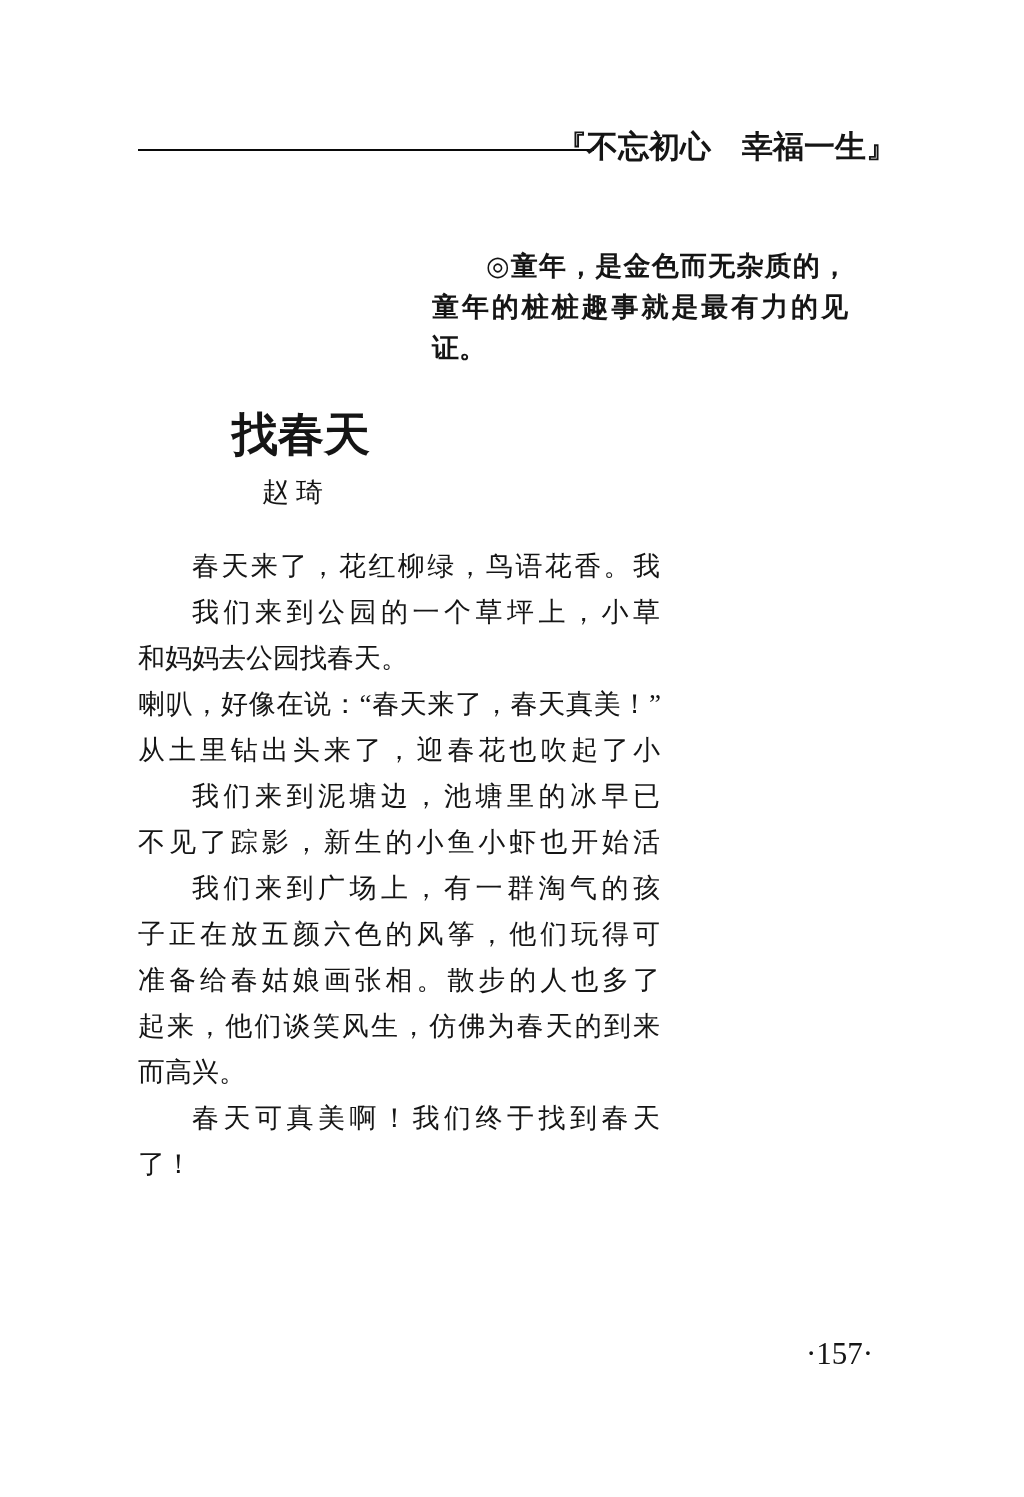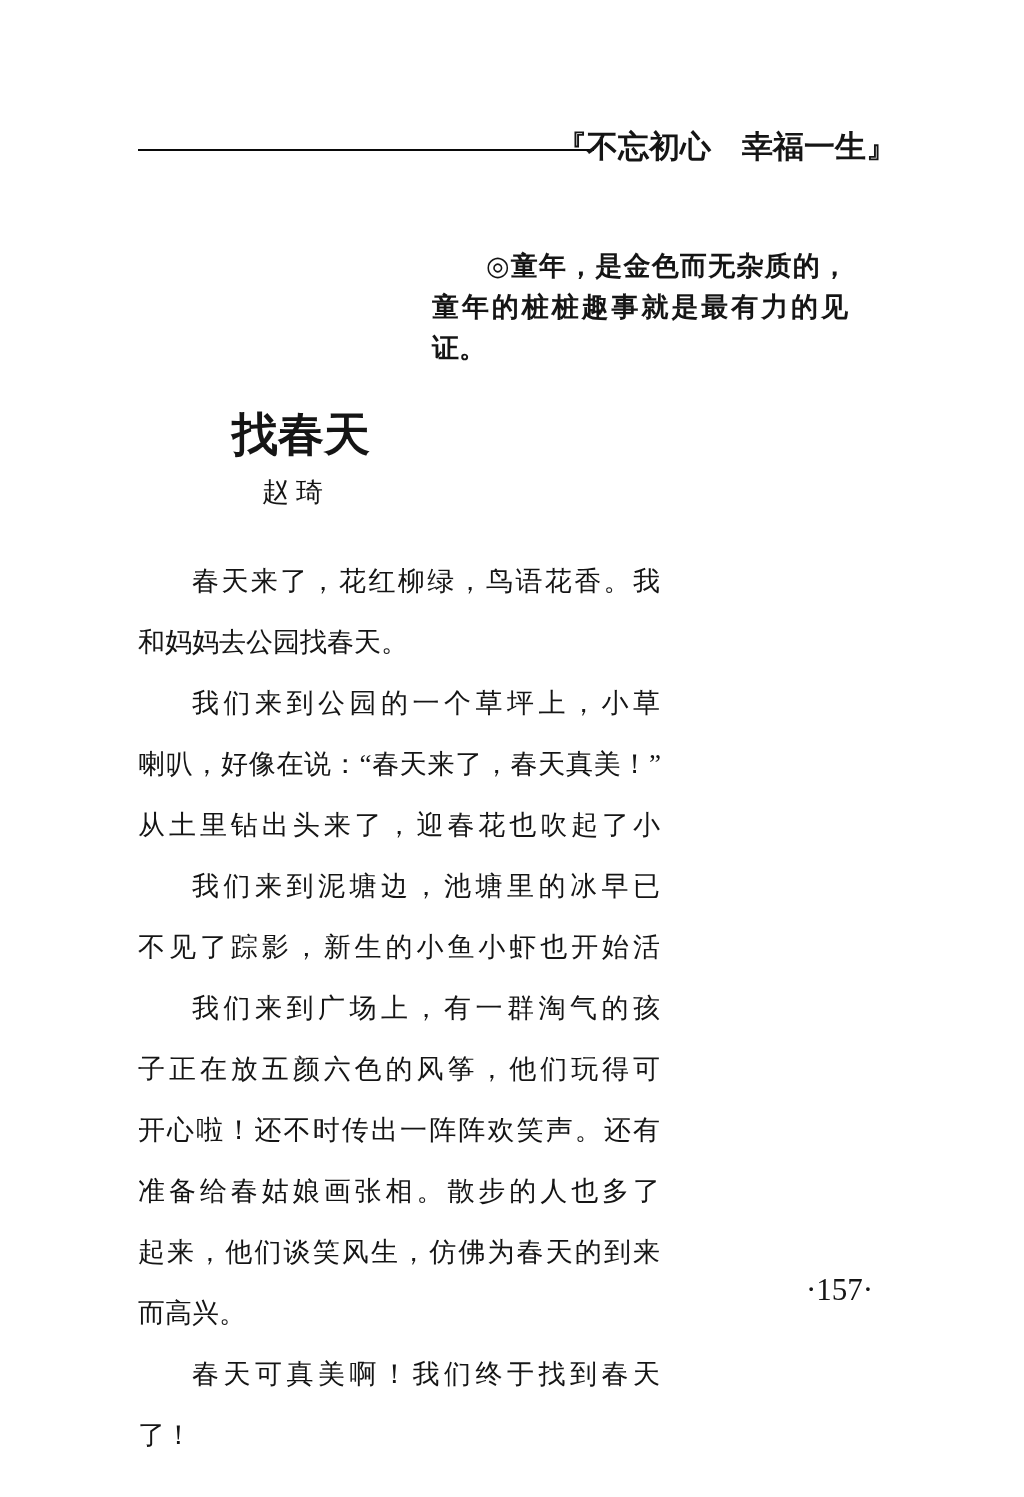--- a/index.html
+++ b/index.html
@@ -50,29 +50,29 @@
   }
 
   
   .article-body {
     position: absolute; left: 138px; top: 543px; width: 522px;
     font-size: 27px;
   }
   .article-body .bline {
     height: 46px; line-height: 46px; white-space: nowrap;
     text-align: justify; text-align-last: justify;
-    width: 522px; box-sizing: border-box; margin-top: 15px;
+    width: 522px; box-sizing: border-box;
   }
   .article-body .bline.indent { padding-left: 54px; }
   .article-body .bline.short { text-align-last: left; }
   .article-body .bline.tight { letter-spacing: -1px; }
 
   
   .page-number {
-    position: absolute; left: 806px; top: 1272px;
+    position: absolute; left: 806px; top: 1336px;
     font-size: 31px; line-height: 36px; white-space: nowrap;
   }
 </style>
 </head>
 <body>
 
 <div class="page">
 
   <div class="header-rule"></div>
   <div class="header-banner">『不忘初心　幸福一生』</div>
@@ -81,29 +81,28 @@
     <div class="eline indent">◎童年，是金色而无杂质的，</div>
     <div class="eline">童年的桩桩趣事就是最有力的见</div>
     <div class="eline last">证。</div>
   </div>
 
   <h1 class="article-title">找春天</h1>
   <div class="article-author">赵琦</div>
 
   <div class="article-body">
     <div class="bline indent">春天来了，花红柳绿，鸟语花香。我</div>
+    <div class="bline indent">我们来到公园的一个草坪上，小草</div>
     <div class="bline short">和妈妈去公园找春天。</div>
-    <div class="bline indent">我们来到公园的一个草坪上，小草</div>
     <div class="bline tight">喇叭，好像在说：“春天来了，春天真美！”</div>
     <div class="bline">从土里钻出头来了，迎春花也吹起了小</div>
     <div class="bline indent">我们来到泥塘边，池塘里的冰早已</div>
     <div class="bline">不见了踪影，新生的小鱼小虾也开始活</div>
     <div class="bline indent">我们来到广场上，有一群淘气的孩</div>
     <div class="bline">子正在放五颜六色的风筝，他们玩得可</div>
-    <div class="bline">开心啦！还不时传出一阵阵欢笑声。还有</div>
     <div class="bline">准备给春姑娘画张相。散步的人也多了</div>
     <div class="bline">起来，他们谈笑风生，仿佛为春天的到来</div>
     <div class="bline short">而高兴。</div>
     <div class="bline indent">春天可真美啊！我们终于找到春天</div>
     <div class="bline short">了！</div>
   </div>
 
   <div class="page-number">·157·</div>
 
 </div>

